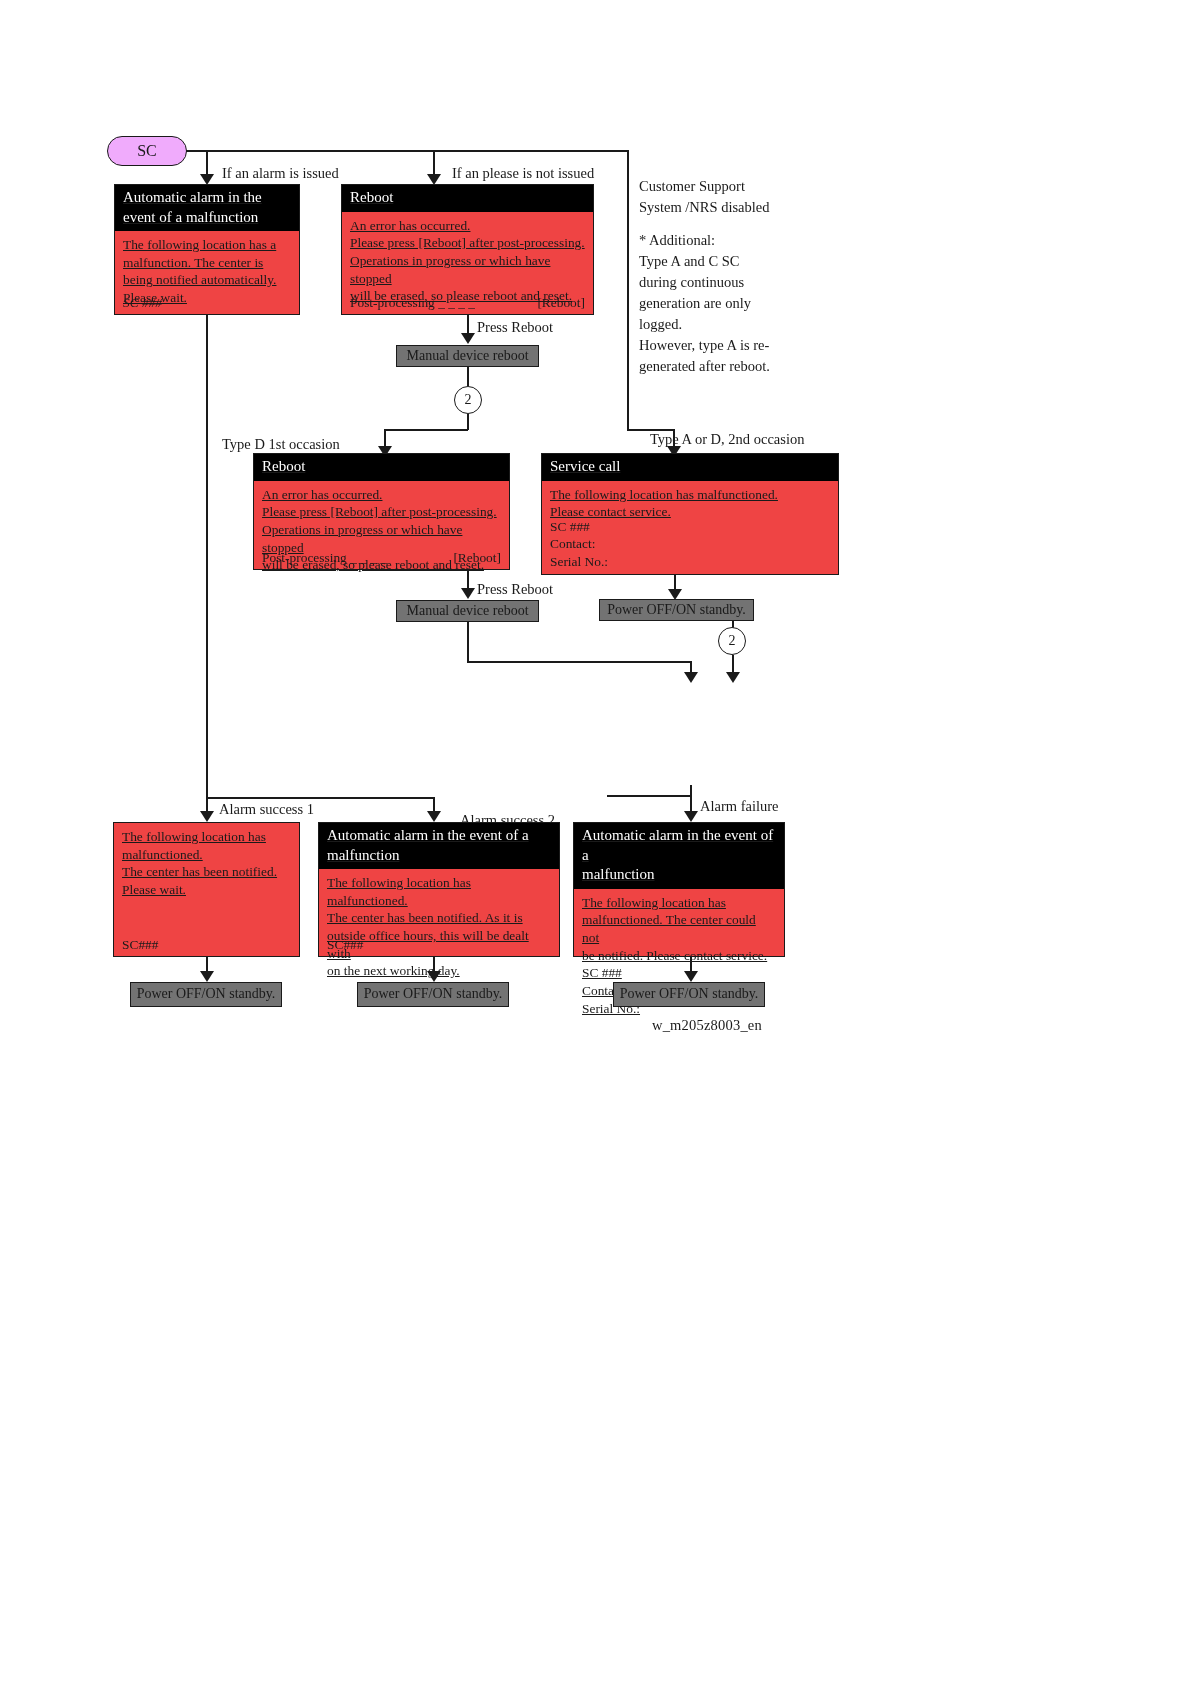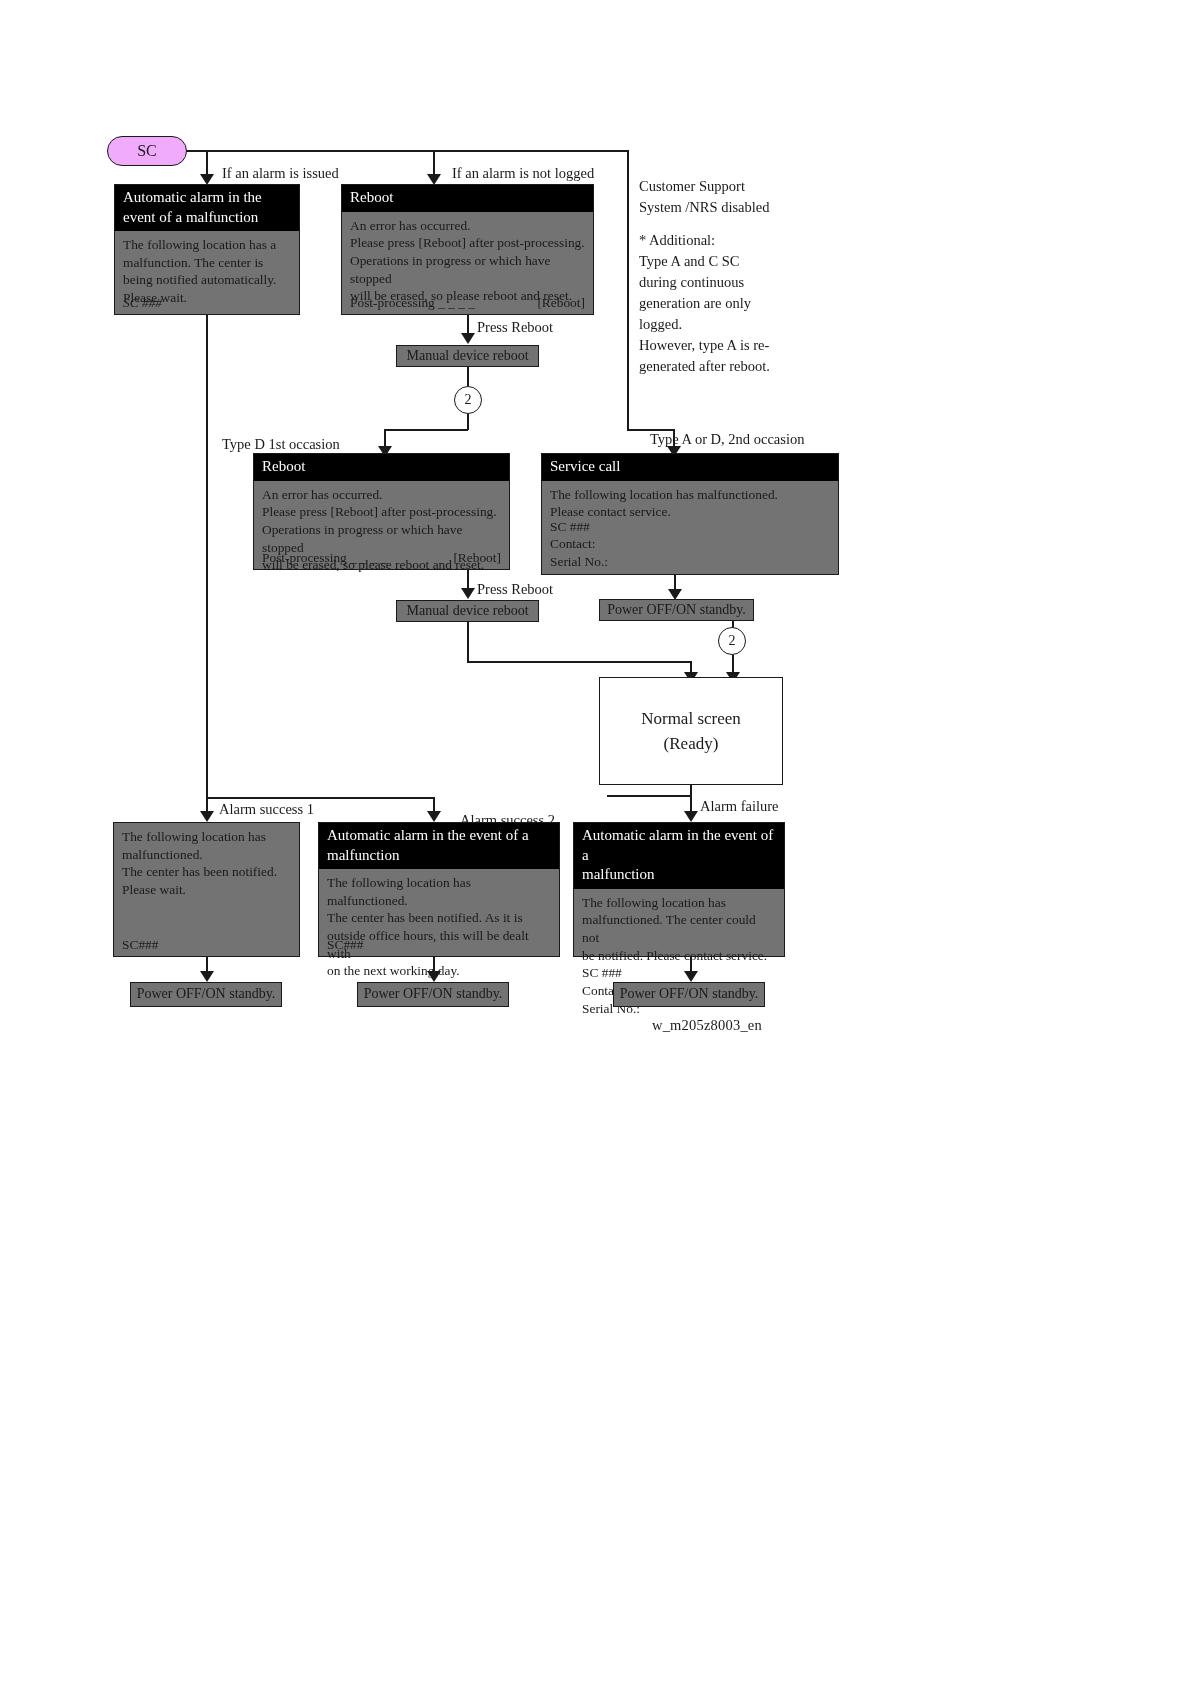--- a/index.html
+++ b/index.html
@@ -31,21 +31,22 @@
   .note {
     font-size: 14.5px;
     line-height: 1.45;
     white-space: pre-line;
     color: #1a1a1a;
   }
 
   
   .panel {
     border: 1.5px solid #1a1a1a;
-    background: #737373;
+    background: #ef4444;
+    text-decoration: underline;
   }
   .panel-title {
     background: #000000;
     color: #ffffff;
     font-size: 15px;
     line-height: 1.3;
     padding: 3px 8px 4px 8px;
     white-space: pre-line;
   }
   .panel-body {
@@ -145,21 +146,21 @@
 
   <div class="abs vline" style="left:206px; top:150px; height:28px;"></div>
   <div class="abs arrow-down" style="left:200px; top:174px;"></div>
 
   <div class="abs vline" style="left:433px; top:150px; height:28px;"></div>
   <div class="abs arrow-down" style="left:427px; top:174px;"></div>
 
   <div class="abs vline" style="left:627px; top:150px; height:270px;"></div>
 
   <div class="abs label" style="left:222px; top:164px;">If an alarm is issued</div>
-  <div class="abs label" style="left:452px; top:164px;">If an alarm is not logged</div>
+  <div class="abs label" style="left:452px; top:164px;">If an please is not issued</div>
 
   <div class="abs note" style="left:639px; top:176px; width:180px;">Customer Support
 System /NRS disabled</div>
   <div class="abs note" style="left:639px; top:230px; width:190px;">* Additional:
 Type A and C SC
 during continuous
 generation are only
 logged.
 However, type A is re-
 generated after reboot.</div>
@@ -252,24 +253,20 @@
     <span>2</span>
   </div>
   <div class="abs vline" style="left:732px; top:655px; height:22px;"></div>
   <div class="abs arrow-down" style="left:726px; top:672px;"></div>
 
   <div class="abs vline" style="left:467px; top:622px; height:40px;"></div>
   <div class="abs hline" style="left:467px; top:661px; width:224px;"></div>
   <div class="abs vline" style="left:690px; top:661px; height:16px;"></div>
   <div class="abs arrow-down" style="left:684px; top:672px;"></div>
 
-  <div class="abs normal-screen" style="left:599px; top:677px; width:184px; height:108px;">
-    <div>Normal screen</div>
-    <div>(Ready)</div>
-  </div>
 
   <div class="abs vline" style="left:206px; top:315px; height:500px;"></div>
   <div class="abs arrow-down" style="left:200px; top:811px;"></div>
 
   <div class="abs hline" style="left:206px; top:797px; width:228px;"></div>
   <div class="abs vline" style="left:433px; top:797px; height:18px;"></div>
   <div class="abs arrow-down" style="left:427px; top:811px;"></div>
 
   <div class="abs vline" style="left:690px; top:785px; height:11px;"></div>
   <div class="abs hline" style="left:607px; top:795px; width:85px;"></div>

